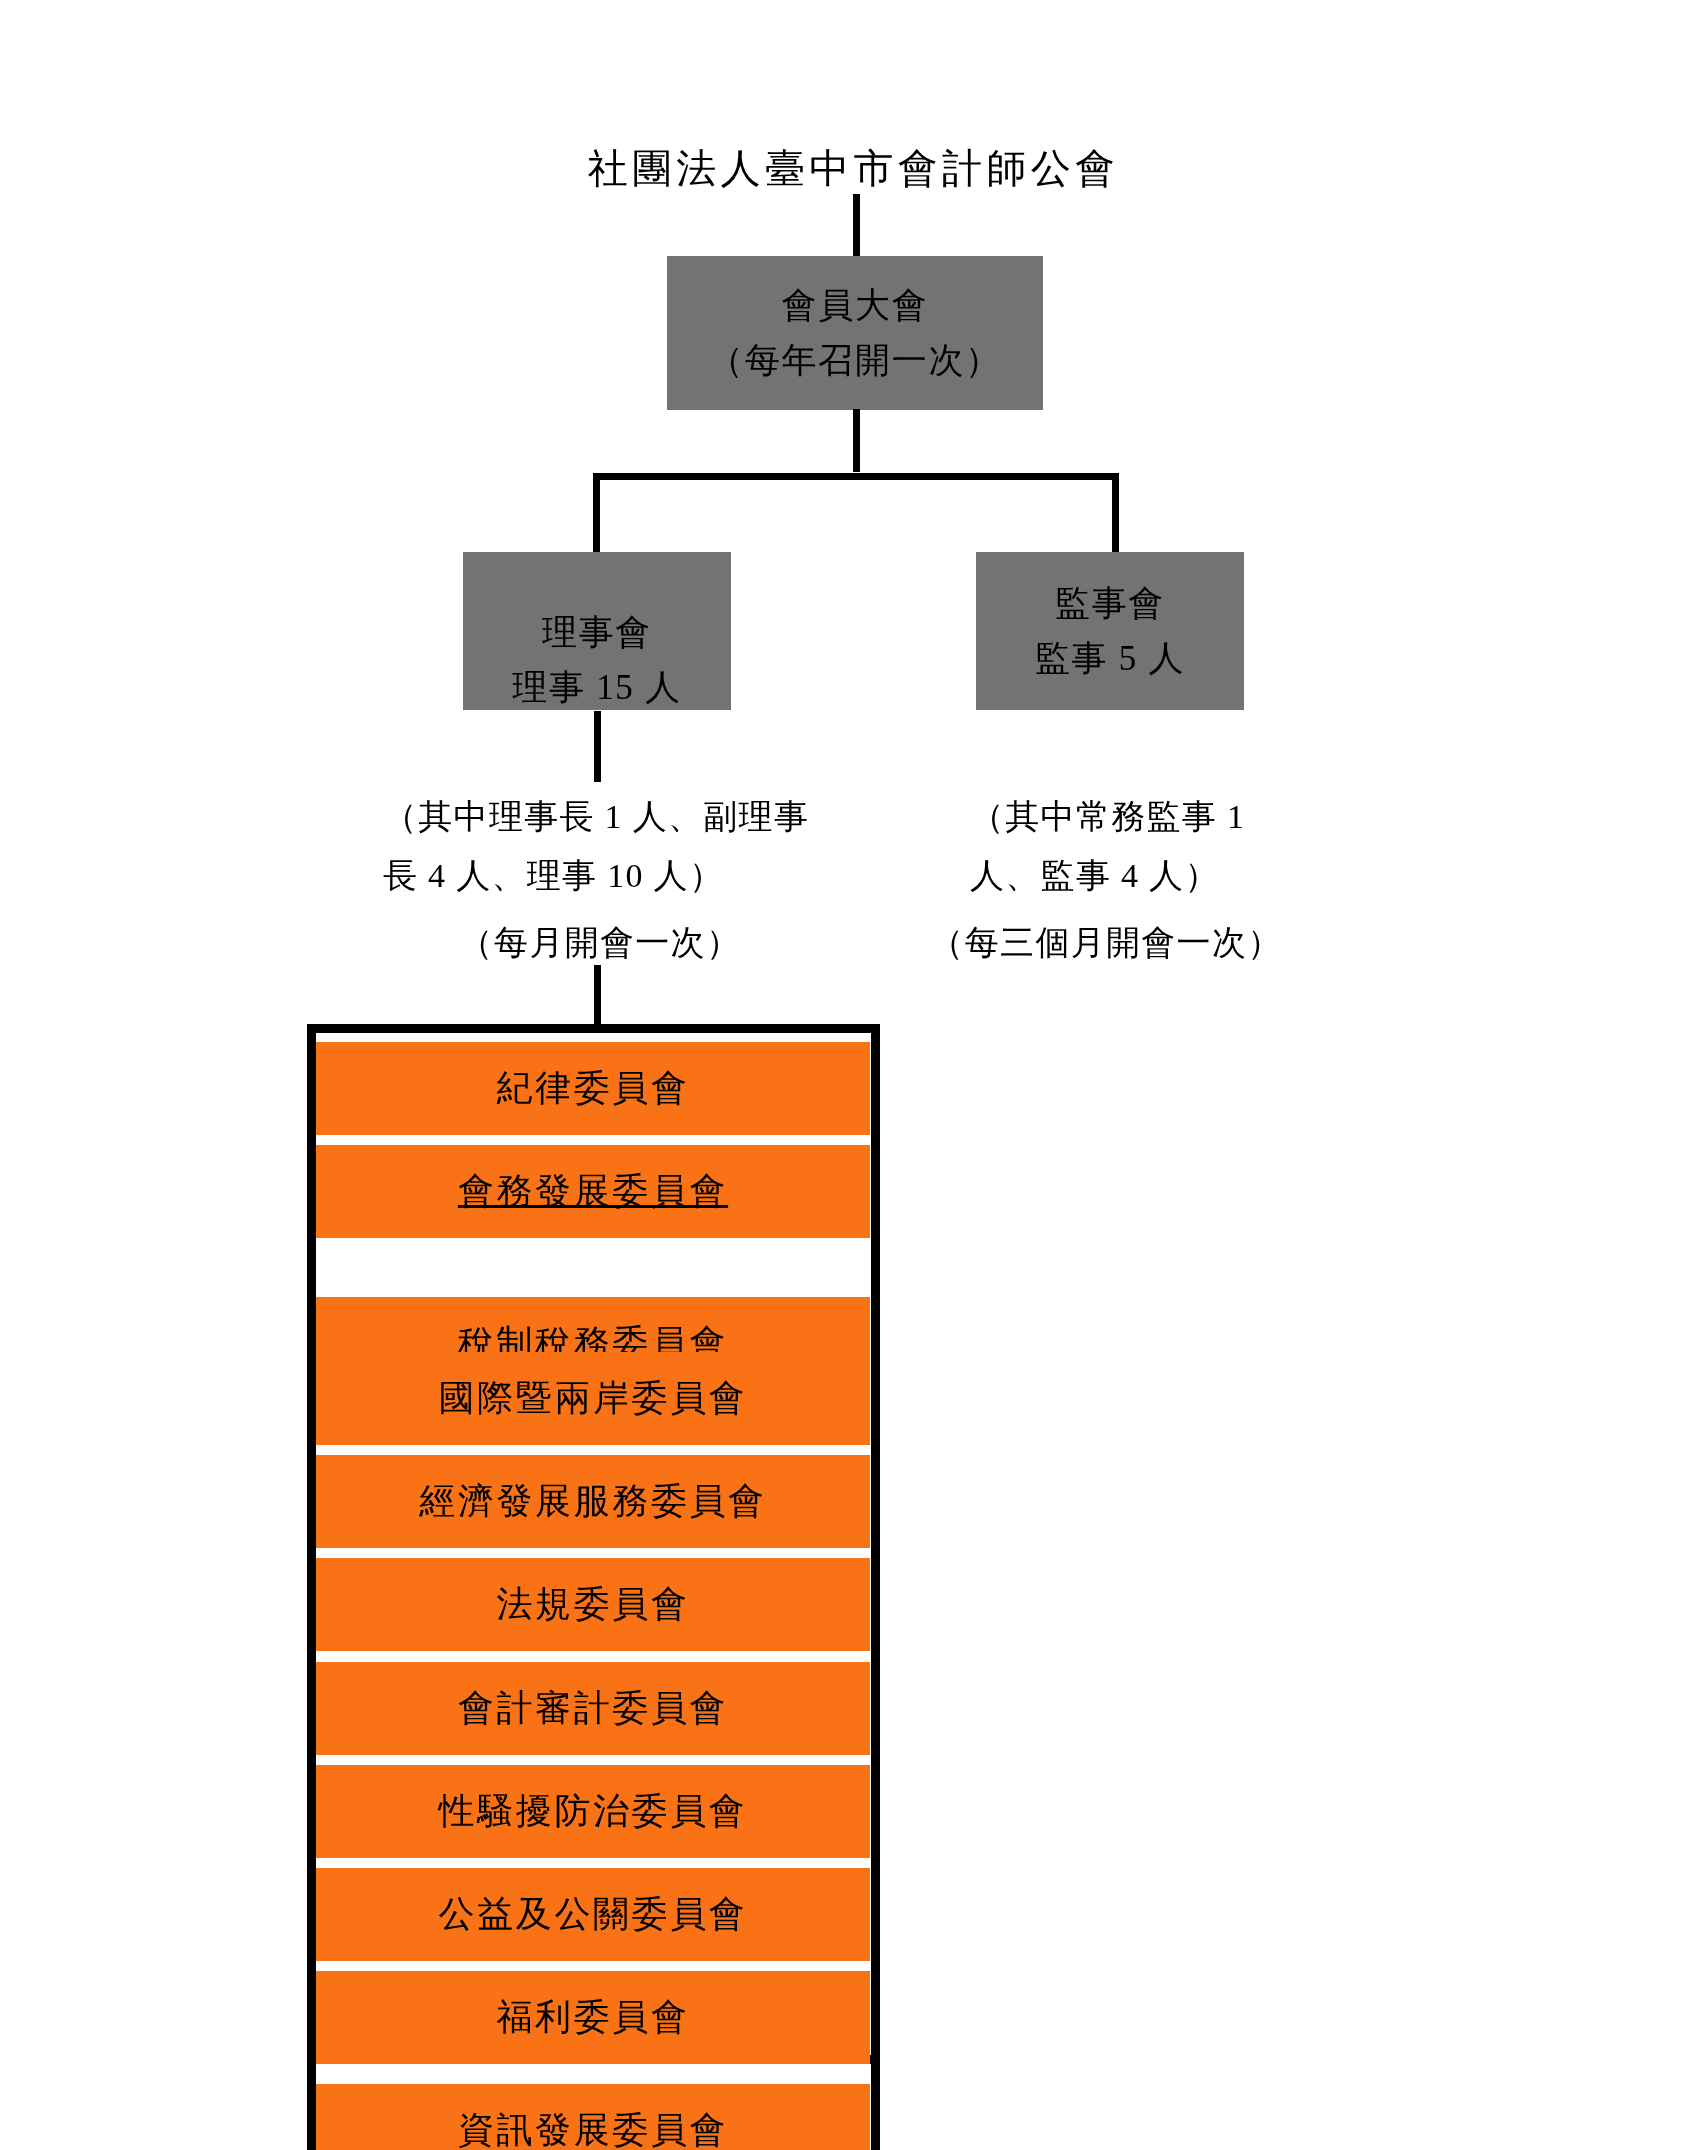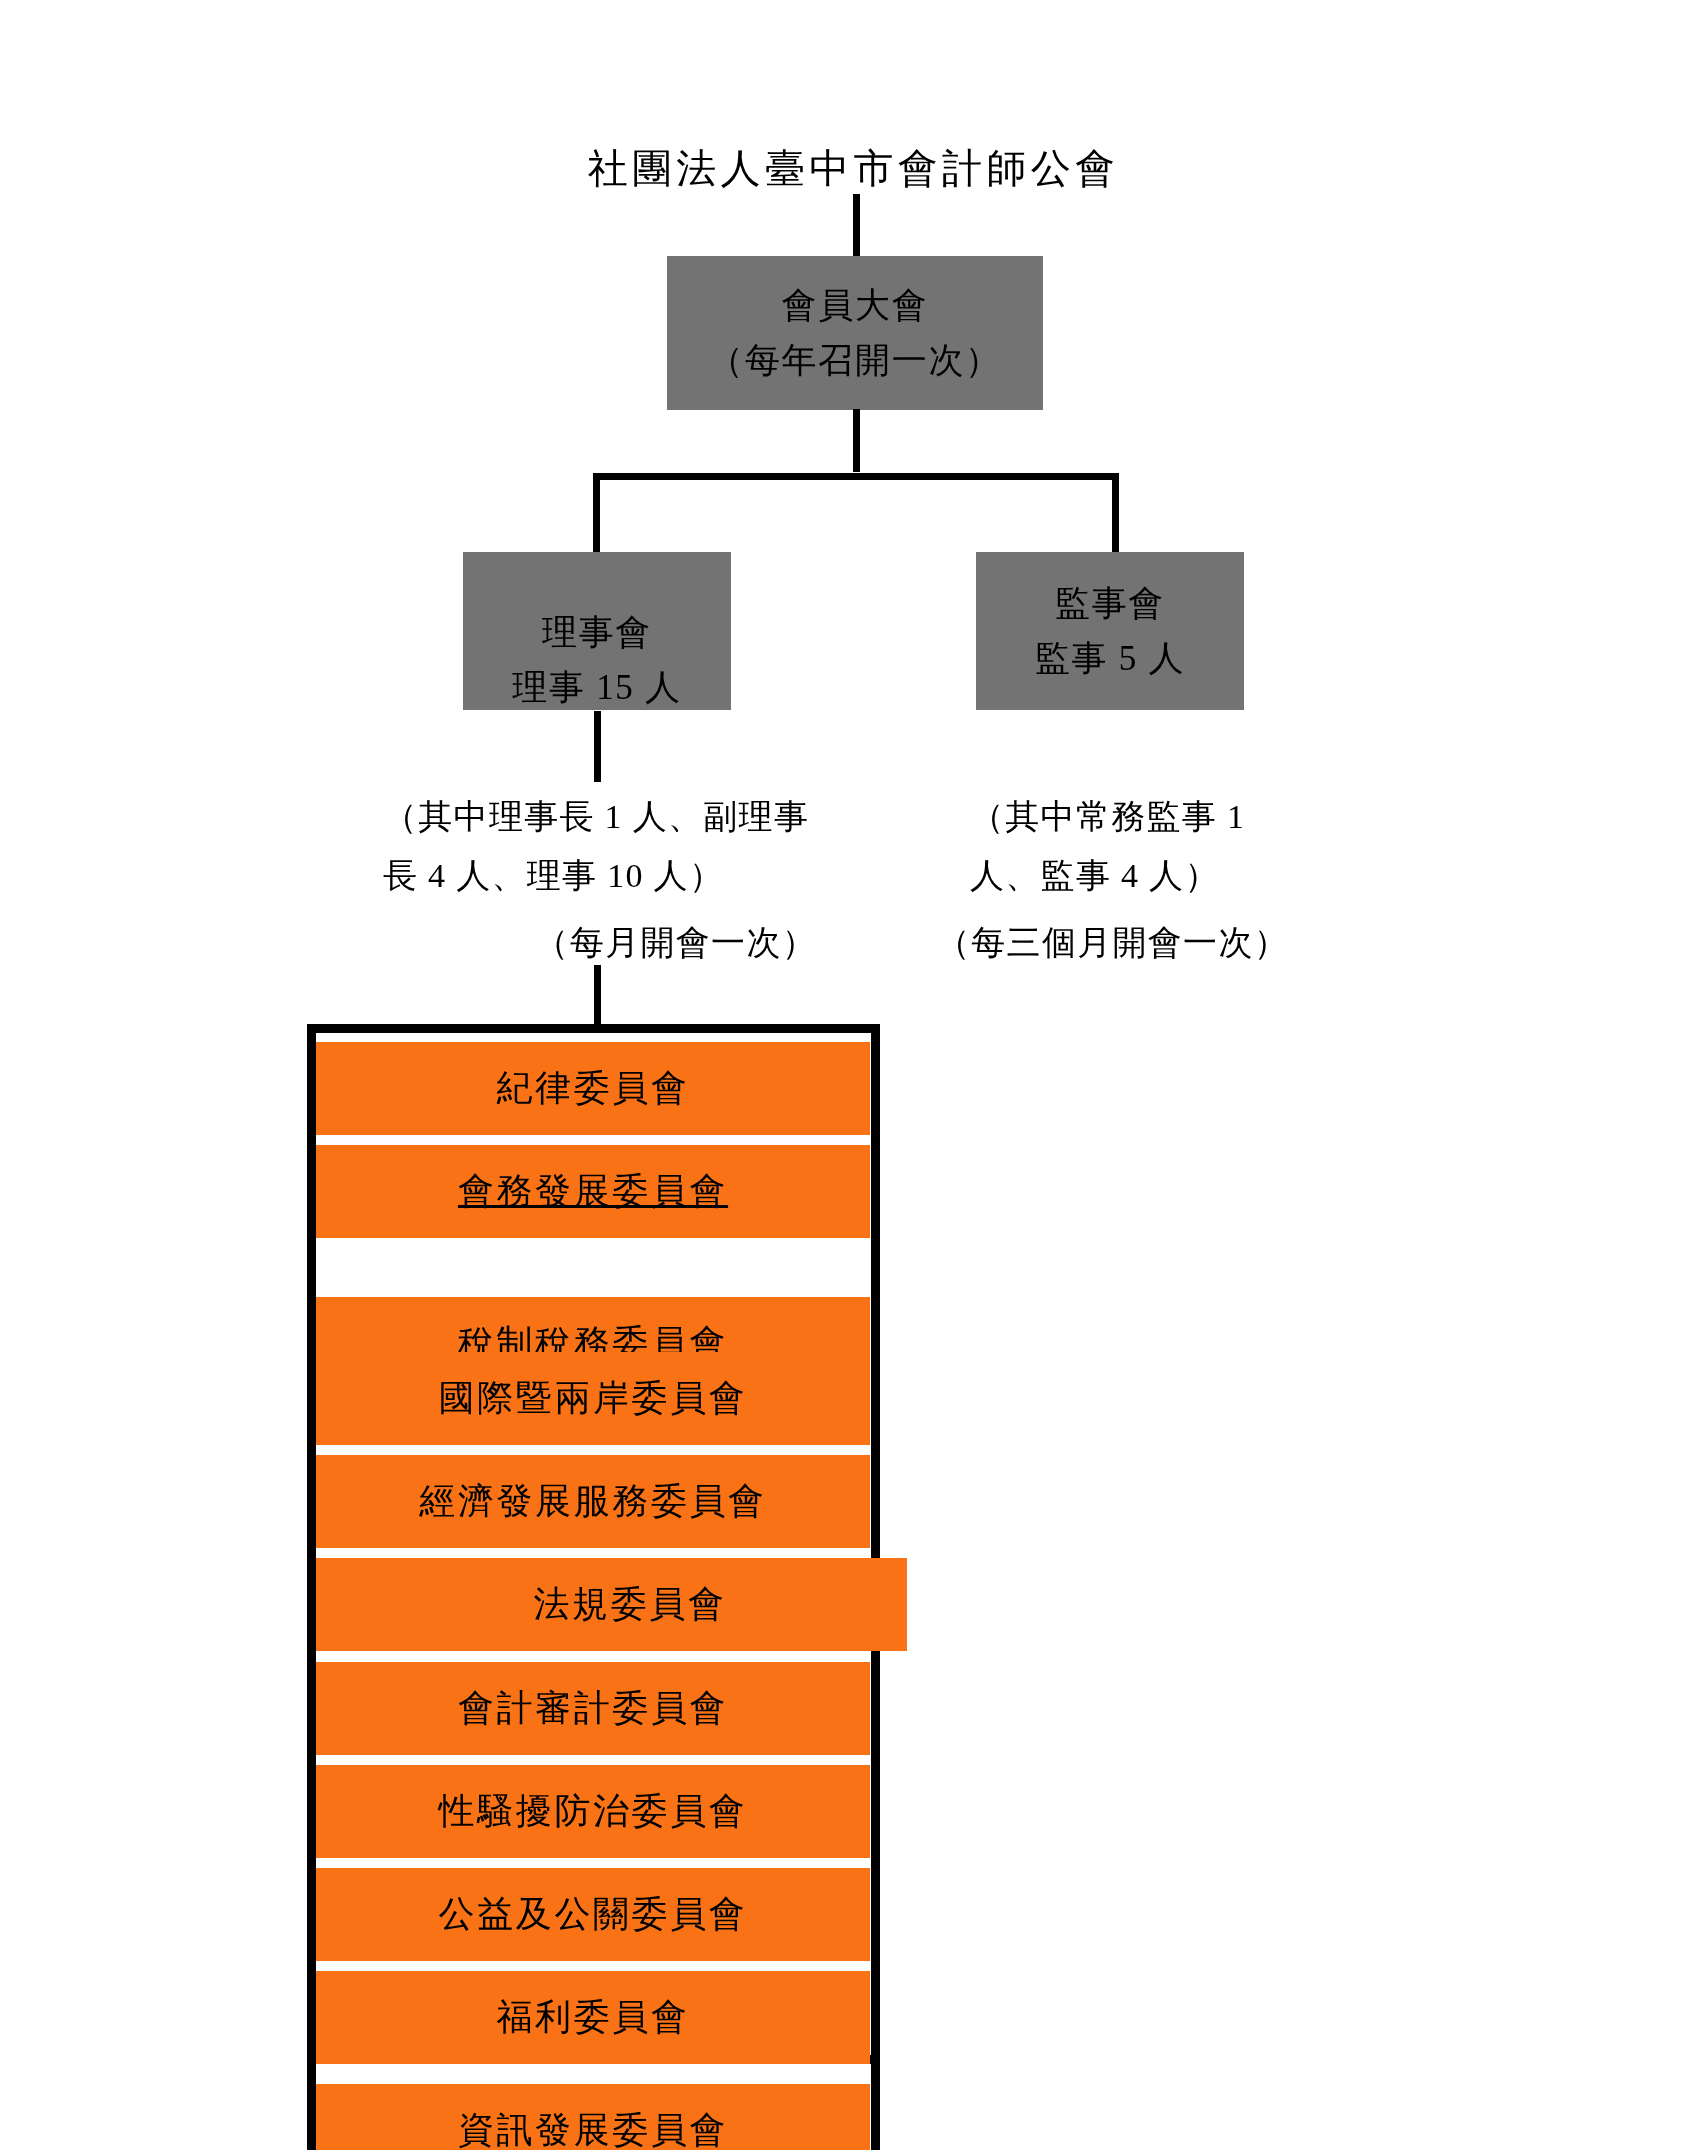--- a/index.html
+++ b/index.html
@@ -23,21 +23,21 @@
     background:#737373;
     display:flex;flex-direction:column;align-items:center;justify-content:center;
     row-gap:11px;
     font-size:35px;letter-spacing:1.7px;text-align:center;white-space:nowrap;
   }
   .node .nline{line-height:44px;}
   .anno{
     font-size:34px;letter-spacing:1.3px;line-height:45px;height:45px;
     white-space:nowrap;text-align:left;
   }
-  .anno.center{text-align:right;}
+  .anno.center{text-align:center;}
   .group-border{
     background:transparent;
     border:9.5px solid #000000;
     box-sizing:border-box;
   }
   .g1{border-bottom:none;}
   .committee-row{
     left:316px;width:554px;height:93px;
     background:#f97316;
     display:flex;align-items:center;justify-content:center;
@@ -88,21 +88,21 @@
   <div class="abs cline" style="left:594px;top:965px;width:6.9px;height:60px;"></div>
 
   <div class="abs group-border g1" style="left:307px;top:1024px;width:573px;height:1031px;"></div>
   <div class="abs group-border" style="left:307px;top:2055px;width:573px;height:225px;"></div>
 
   <div class="abs committee-row" style="top:1033px;">紀律委員會</div>
   <div class="abs committee-row" style="top:1136px;text-decoration:underline;">會務發展委員會</div>
   <div class="abs committee-row" style="top:1288px;">稅制稅務委員會</div>
   <div class="abs committee-row" style="top:1343px;">國際暨兩岸委員會</div>
   <div class="abs committee-row" style="top:1446px;">經濟發展服務委員會</div>
-  <div class="abs committee-row" style="top:1549px;padding-left:37px;">法規委員會</div>
+  <div class="abs committee-row" style="top:1549px;">法規委員會</div>
   <div class="abs committee-row" style="top:1653px;">會計審計委員會</div>
   <div class="abs committee-row" style="top:1756px;">性騷擾防治委員會</div>
   <div class="abs committee-row" style="top:1859px;">公益及公關委員會</div>
   <div class="abs committee-row" style="top:1962px;">福利委員會</div>
   <div class="abs committee-row" style="top:2075px;">資訊發展委員會</div>
 
 </div>
 
 
 </body></html>

